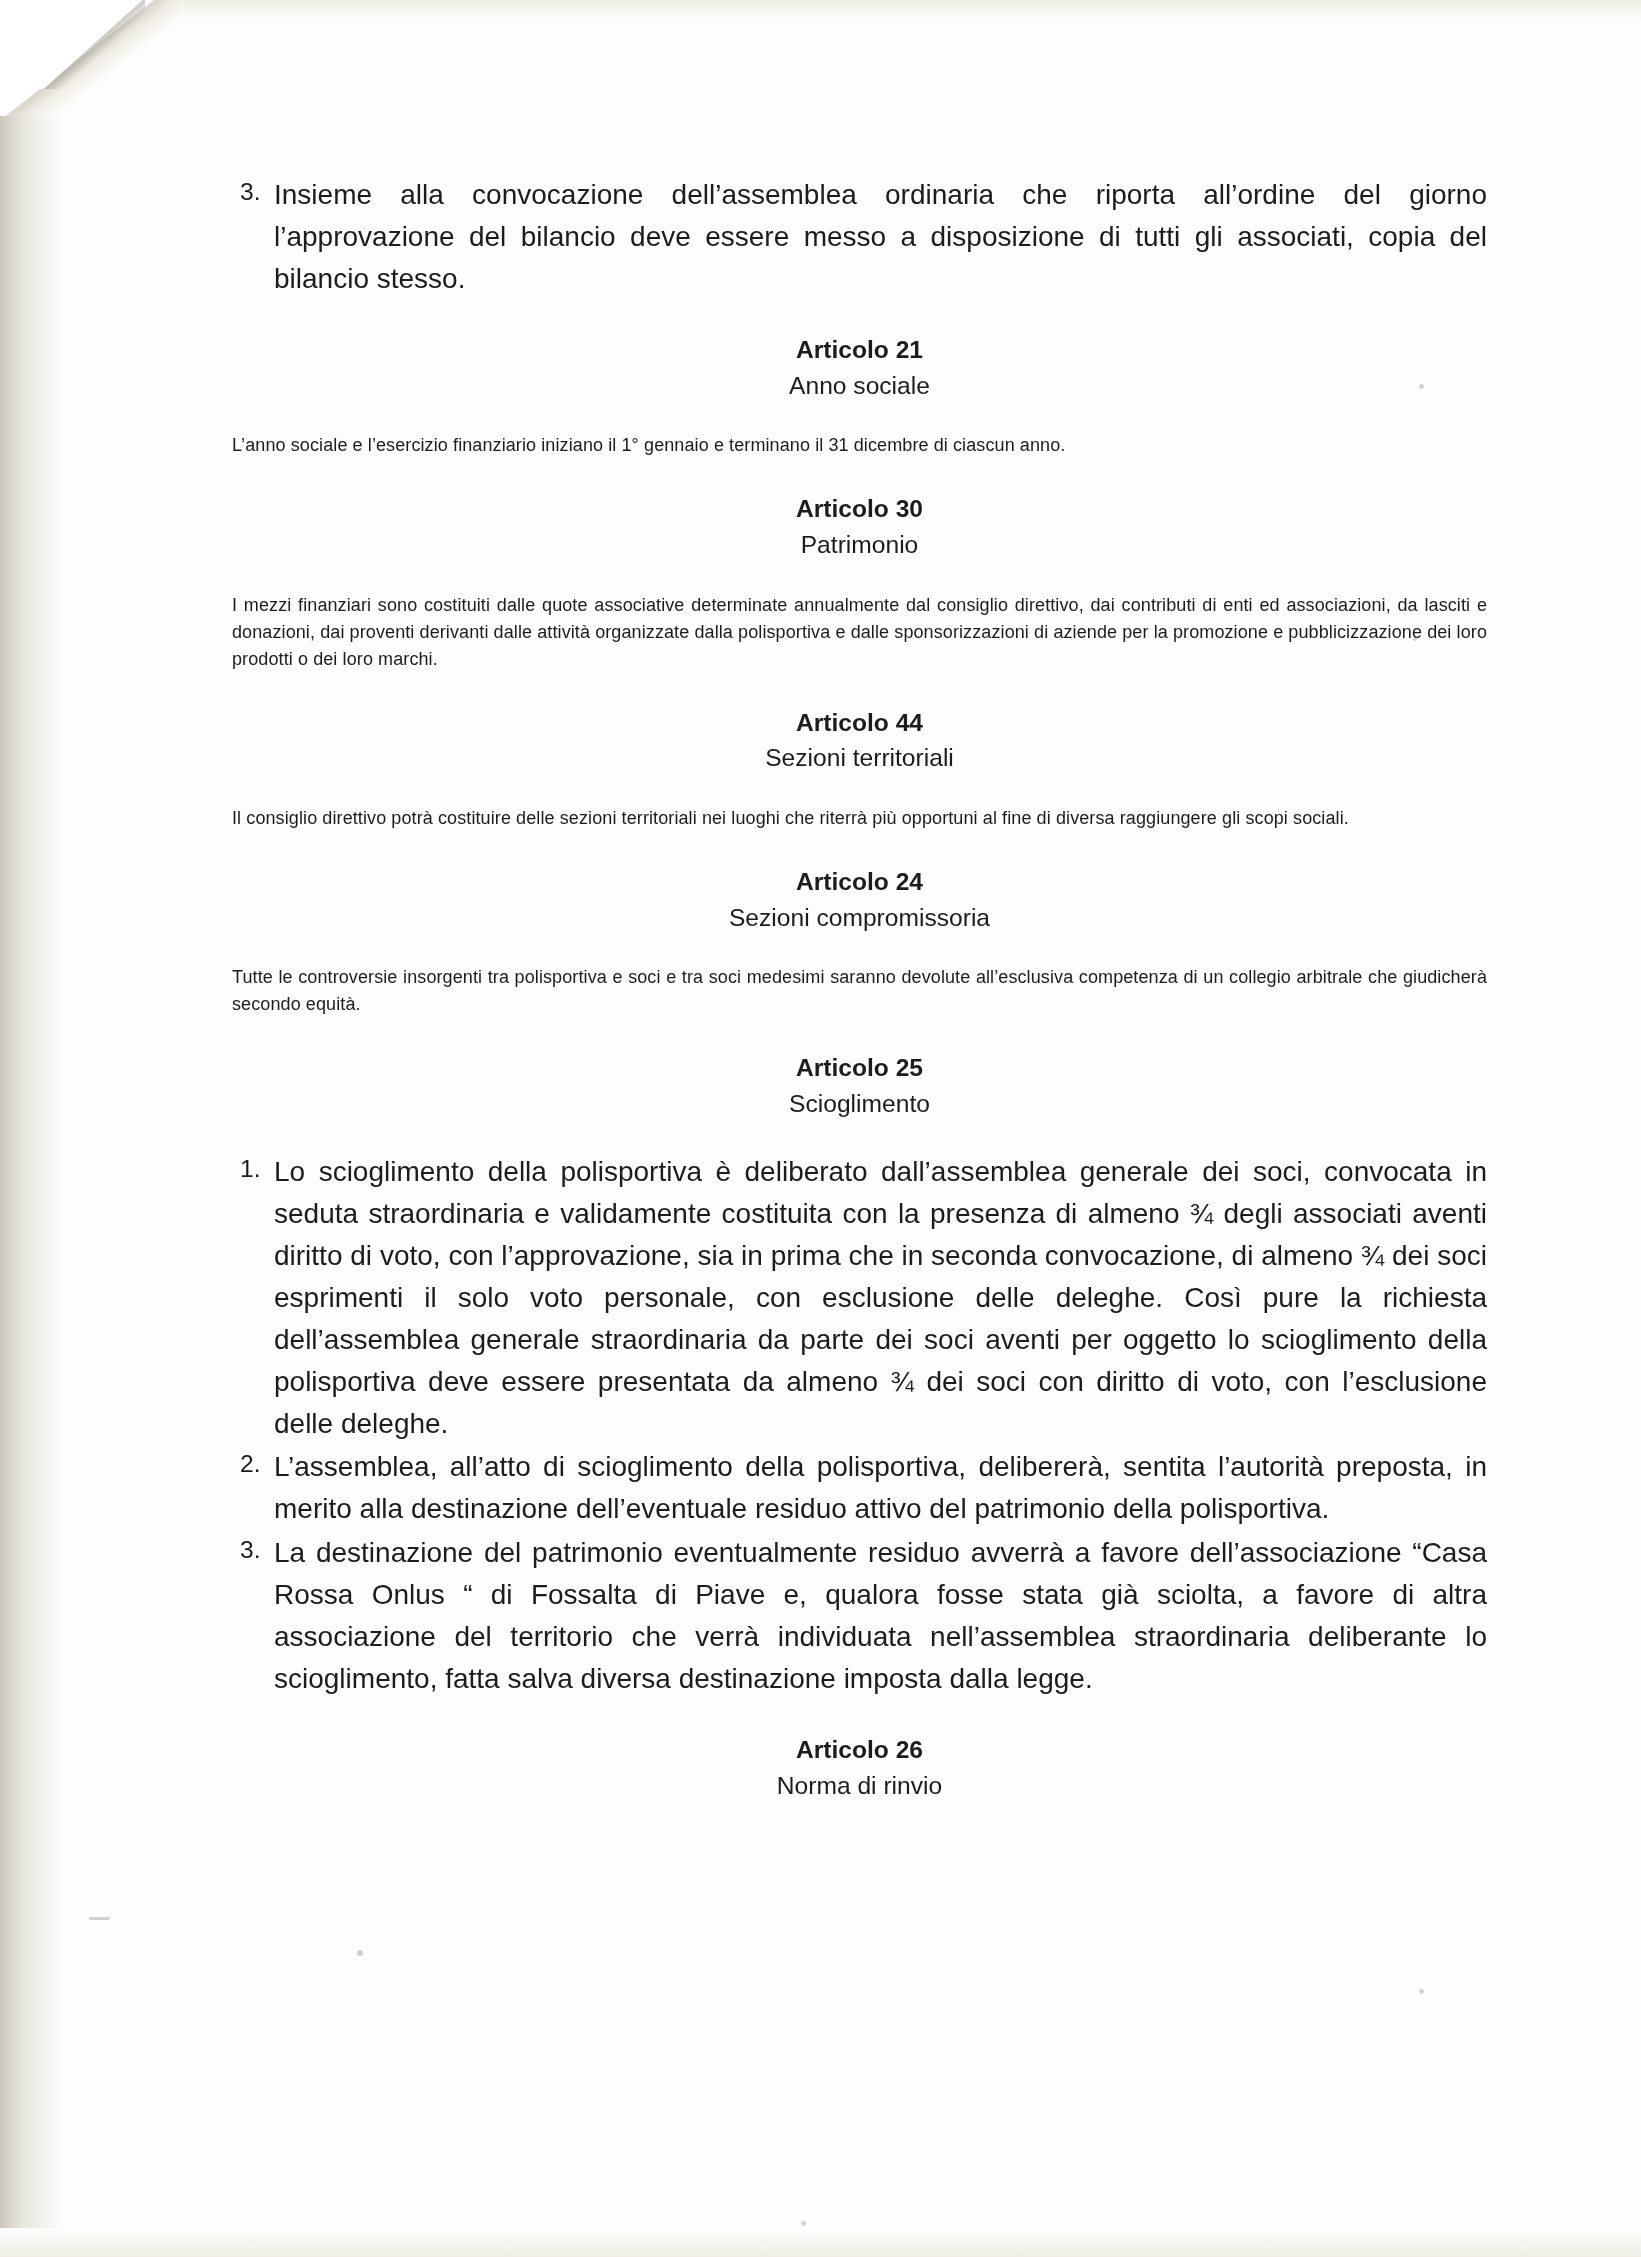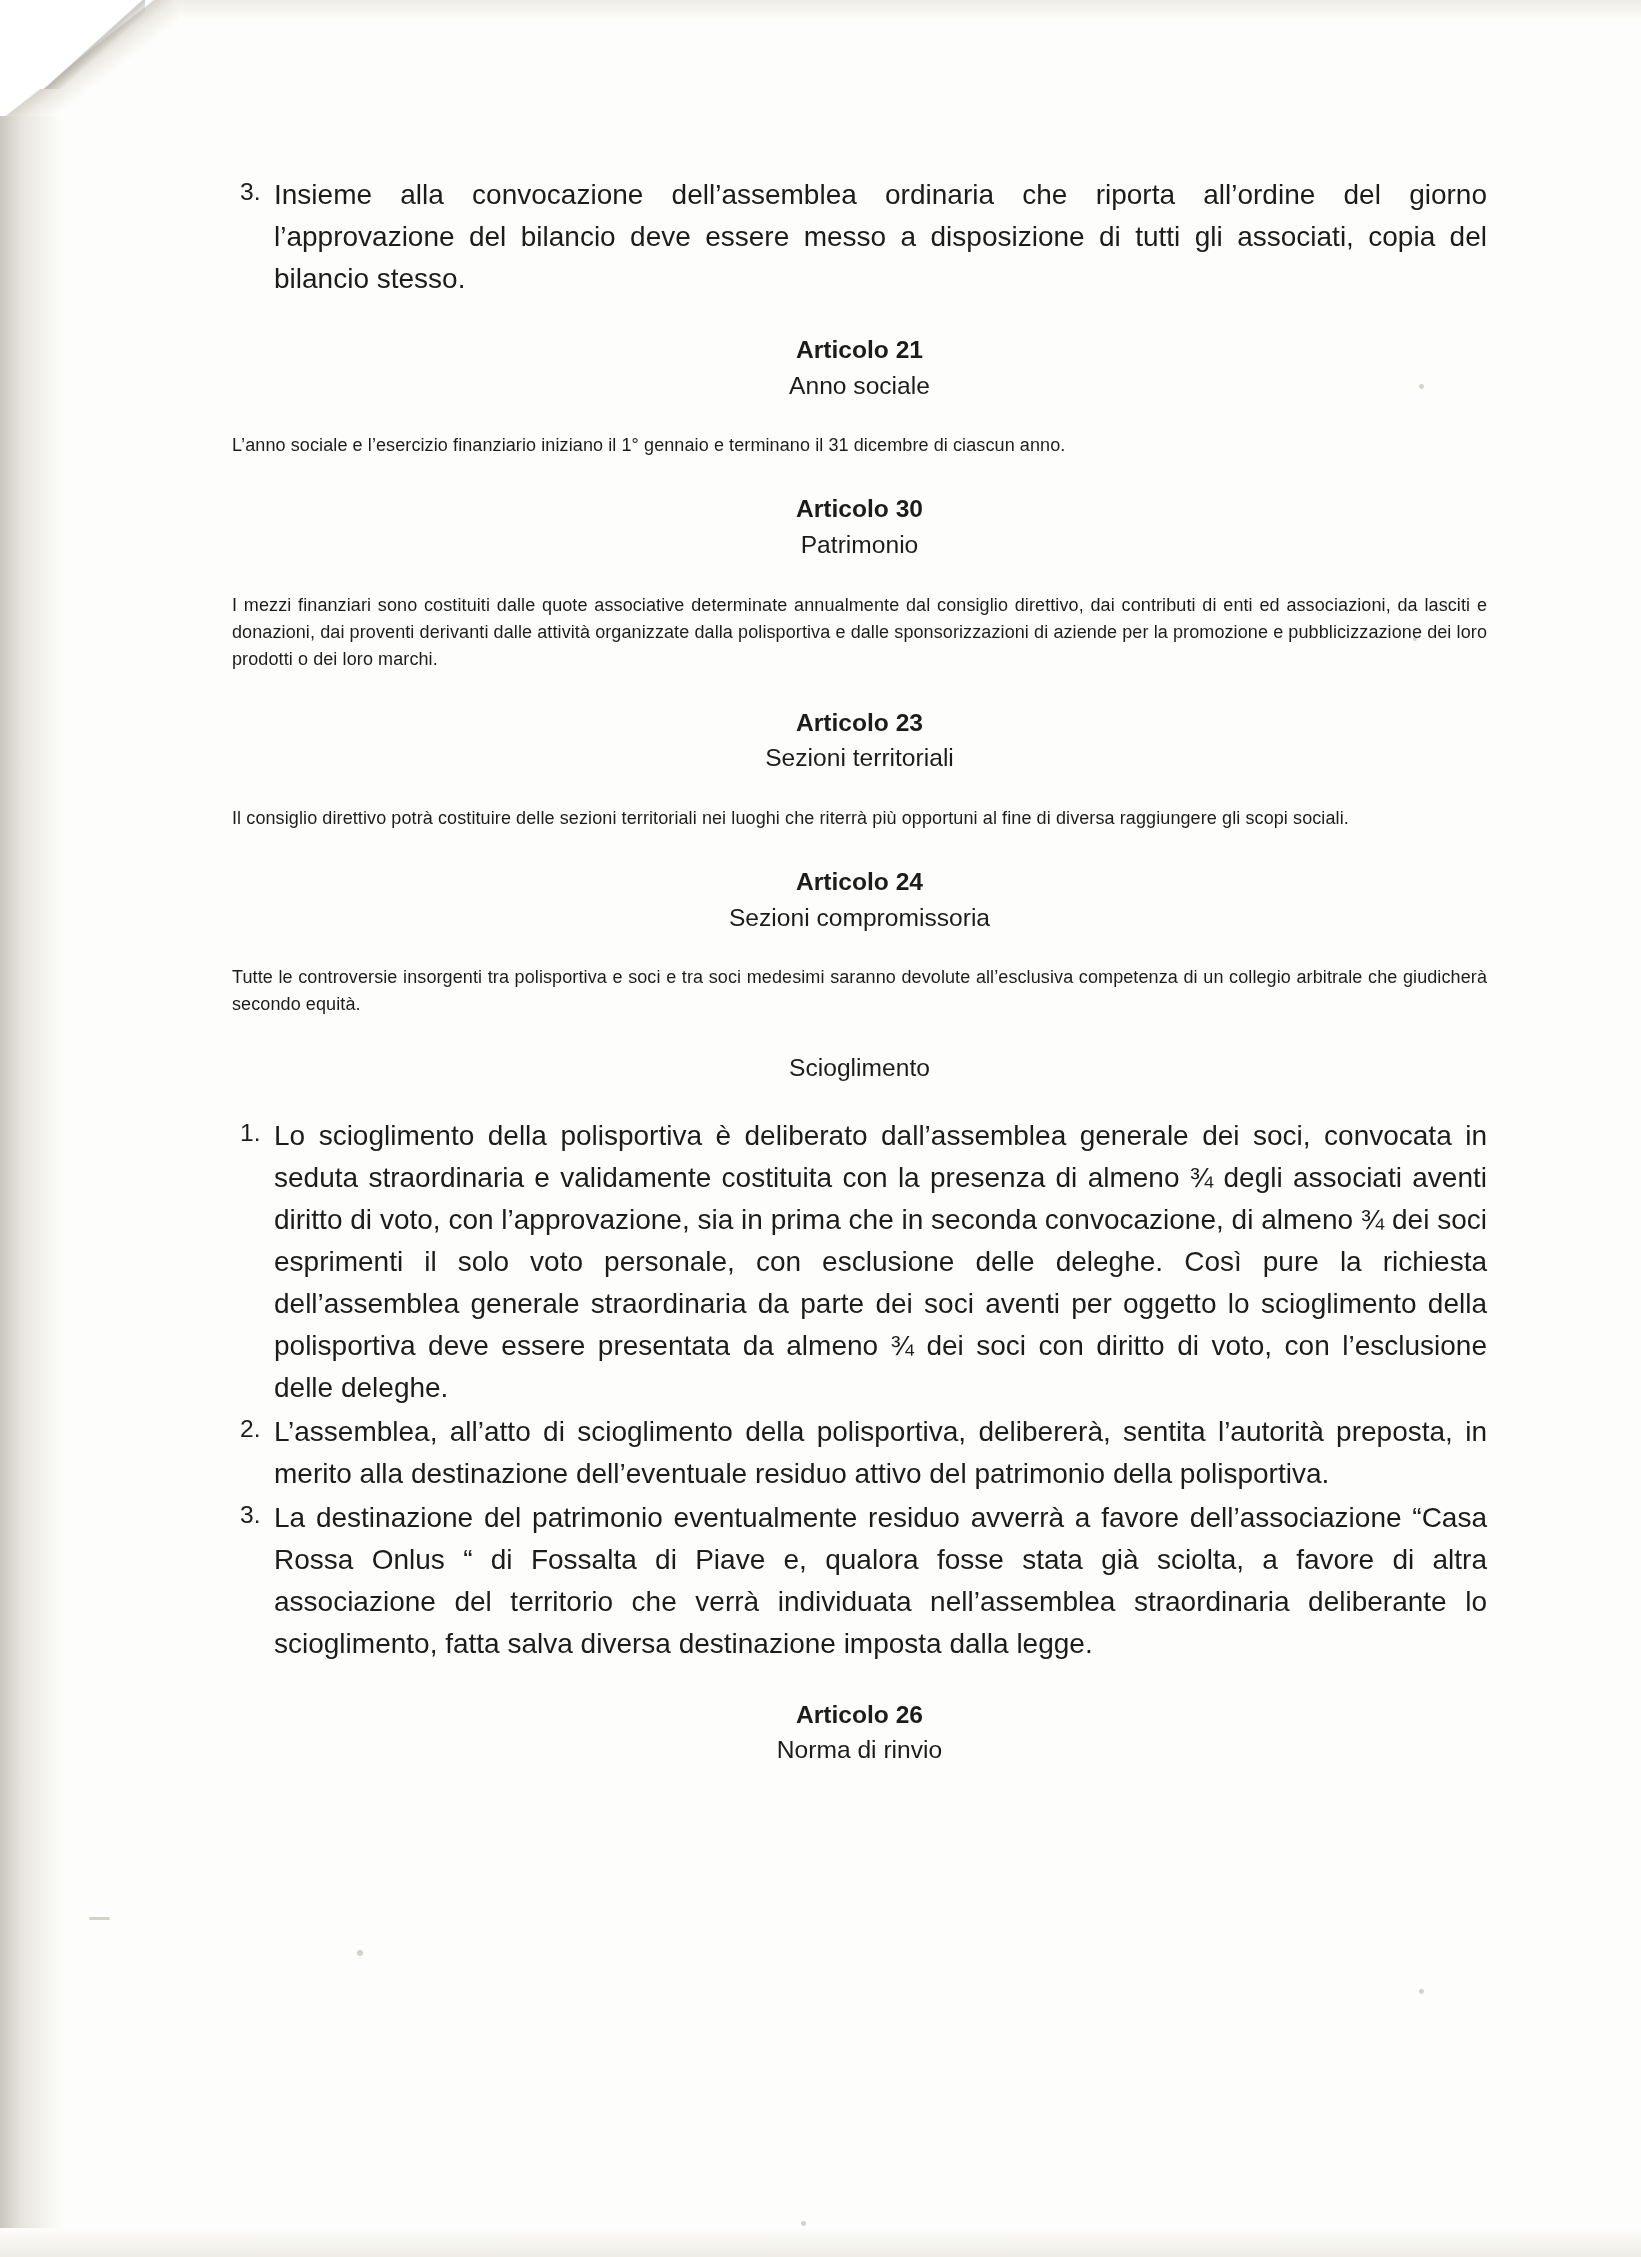--- a/index.html
+++ b/index.html
@@ -146,32 +146,33 @@
     </div>
     <p class="para">L’anno sociale e l’esercizio finanziario iniziano il 1° gennaio e terminano il 31 dicembre di ciascun anno.</p>
 
     <div class="art-block">
       <div class="art-title">Articolo 30</div>
       <div class="art-sub">Patrimonio</div>
     </div>
     <p class="para">I mezzi finanziari sono costituiti dalle quote associative determinate annualmente dal consiglio direttivo, dai contributi di enti ed associazioni, da lasciti e donazioni, dai proventi derivanti dalle attività organizzate dalla polisportiva e dalle sponsorizzazioni di aziende per la promozione e pubblicizzazione dei loro prodotti o dei loro marchi.</p>
 
     <div class="art-block">
-      <div class="art-title">Articolo 23</div>
+      <div class="art-title">Articolo 44</div>
       <div class="art-sub">Sezioni territoriali</div>
     </div>
     <p class="para">Il consiglio direttivo potrà costituire delle sezioni territoriali nei luoghi che riterrà più opportuni al fine di diversa raggiungere gli scopi sociali.</p>
 
     <div class="art-block">
       <div class="art-title">Articolo 24</div>
       <div class="art-sub">Sezioni compromissoria</div>
     </div>
     <p class="para">Tutte le controversie insorgenti tra polisportiva e soci e tra soci medesimi saranno devolute all’esclusiva competenza di un collegio arbitrale che giudicherà secondo equità.</p>
 
     <div class="art-block">
+      <div class="art-title">Articolo 25</div>
       <div class="art-sub">Scioglimento</div>
     </div>
 
     <div class="numlist">
       <div class="numitem">
         <div class="num">1.</div>
         <div class="body">Lo scioglimento della polisportiva è deliberato dall’assemblea generale dei soci, convocata in seduta straordinaria e validamente costituita con la presenza di almeno ¾ degli associati aventi diritto di voto, con l’approvazione, sia in prima che in seconda convocazione, di almeno ¾ dei soci esprimenti il solo voto personale, con esclusione delle deleghe. Così pure la richiesta dell’assemblea generale straordinaria da parte dei soci aventi per oggetto lo scioglimento della polisportiva deve essere presentata da almeno ¾ dei soci con diritto di voto, con l’esclusione delle deleghe.</div>
       </div>
       <div class="numitem">
         <div class="num">2.</div>

